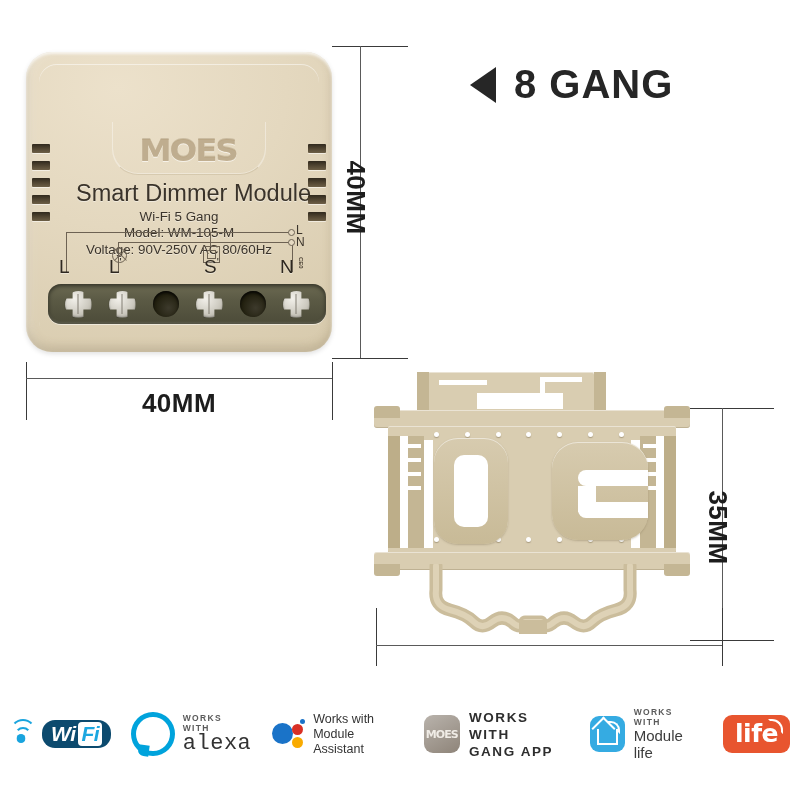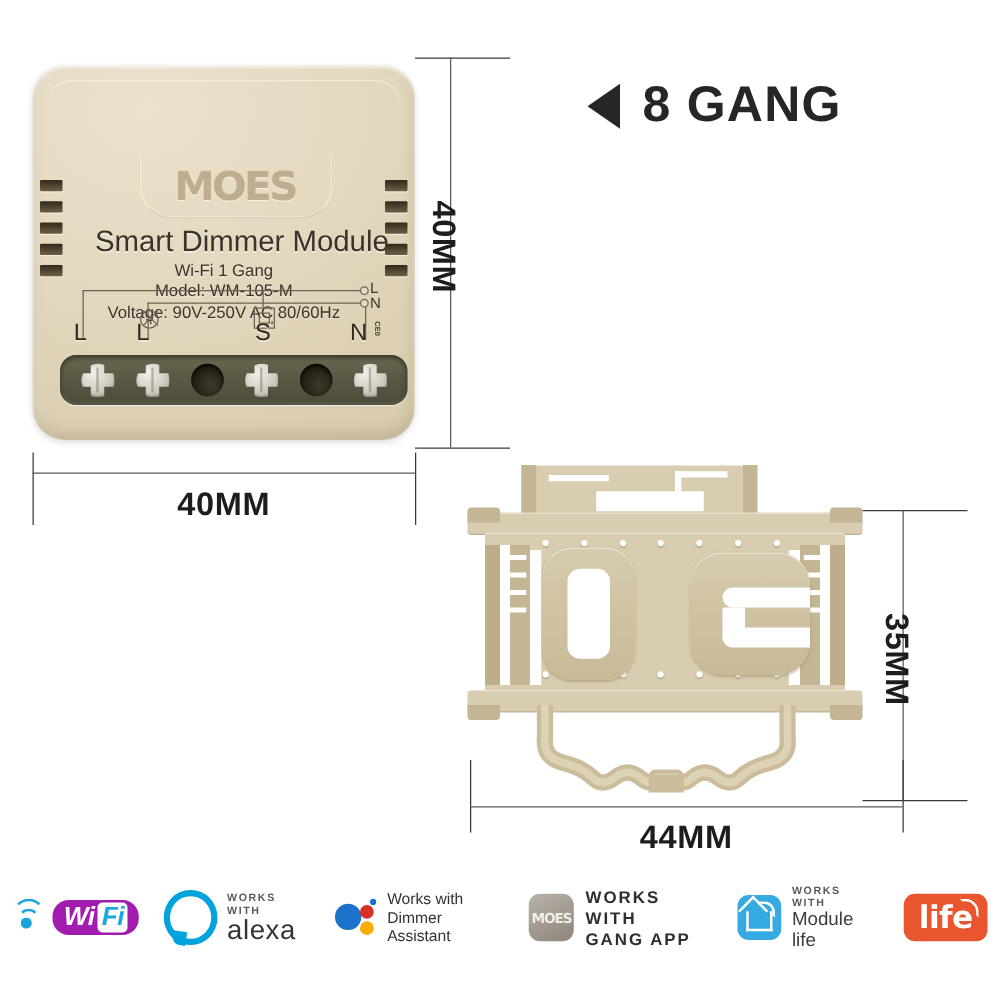--- a/index.html
+++ b/index.html
@@ -211,39 +211,39 @@
   .wifi-arc span{
     position:absolute;left:50%;bottom:1px;border:2.4px solid #19A4DE;
     border-bottom-color:transparent;border-left-color:transparent;border-right-color:transparent;
     border-radius:50%;transform:translateX(-50%);
   }
   .wifi-arc span.a1{width:22px;height:22px;margin-bottom:-2px;}
   .wifi-arc span.a2{width:13px;height:13px;margin-bottom:-1px;}
   .wifi-dot{position:absolute;left:50%;bottom:0;width:5px;height:5px;margin-left:-2.5px;
     border-radius:50%;background:#19A4DE;}
   .wifi-pill{
-    background:#a21caf;color:#fff;border-radius:13px;padding:2px 9px;
+    background:#0c4a6e;color:#fff;border-radius:13px;padding:2px 9px;
     font-size:21px;font-weight:bold;font-style:italic;letter-spacing:-.5px;
     display:flex;align-items:center;gap:3px;font-family:"Liberation Sans", sans-serif;
     position:relative;
   }
   .wifi-pill b{background:#fff;color:#1CA7E0;border-radius:4px;padding:0 3px;font-style:italic;}
 
   .alexa-c{
     width:34px;height:34px;border-radius:50%;border:5px solid #00A3DC;
     margin-right:8px;position:relative;background:#fff;
   }
   .alexa-c:after{
     content:"";position:absolute;left:2px;bottom:-5px;width:11px;height:11px;
     background:#00A3DC;border-radius:0 0 0 6px;transform:rotate(8deg);
   }
   .ww-small{font-size:8.5px;font-weight:bold;color:#5a5a5a;letter-spacing:1.3px;
     font-family:"Liberation Sans", sans-serif;}
   .alexa-word{font-size:22px;color:#333;letter-spacing:.5px;line-height:22px;
-    font-family:Liberation Sans, sans-serif;}
+    font-family:Liberation Mono, monospace;}
 
   .ga-mark{position:relative;width:34px;height:30px;margin-right:9px;}
   .ga-mark i{position:absolute;border-radius:50%;display:block;}
   .ga-b{width:21px;height:21px;background:#1A73C8;left:0;top:4px;}
   .ga-r{width:11px;height:11px;background:#D93025;left:20px;top:5px;}
   .ga-y{width:11px;height:11px;background:#F9AB00;left:20px;top:18px;}
   .ga-g{width:5px;height:5px;background:#1A73C8;left:28px;top:0px;}
   .ga-text{font-size:12.5px;color:#333;line-height:15px;font-family:"Liberation Sans", sans-serif;}
 
   .moes-app-icon{
@@ -292,21 +292,21 @@
 
   <div id="module">
     <div class="plate"></div>
 
     <div class="moes-arc"></div>
     <div class="moes-emboss">MOES</div>
 
     <div class="title-main">Smart Dimmer Module</div>
 
     <div class="spec-lines">
-      <div>Wi-Fi 1 Gang</div>
+      <div>Wi-Fi 5 Gang</div>
       <div>Model: WM-105-M</div>
       <div>Voltage: 90V-250V AC 80/60Hz</div>
     </div>
 
     <div class="vents left">
       <div class="vent"></div>
       <div class="vent"></div>
       <div class="vent"></div>
       <div class="vent"></div>
       <div class="vent"></div>
@@ -458,21 +458,20 @@
   </div>
 
   <div class="tick-h" style="left:690px;top:408px;width:84px;"></div>
   <div class="tick-h" style="left:690px;top:640px;width:84px;"></div>
   <div class="dimline-v" style="left:722px;top:408px;height:232px;"></div>
   <div class="dimtext vert" style="left:717px;top:512px;width:80px;margin-left:-40px;font-size:26px;text-align:center;">35MM</div>
 
   <div class="tick-v" style="left:376px;top:608px;height:58px;"></div>
   <div class="tick-v" style="left:722px;top:608px;height:58px;"></div>
   <div class="dimline-h" style="left:376px;top:645px;width:346px;"></div>
-  <div class="dimtext" style="left:376px;top:654px;width:346px;text-align:center;font-size:26px;">44MM</div>
 
   <div class="logostrip">
 
     <div class="logo-cell">
       <div class="wifi-arc">
         <span class="a1"></span>
         <span class="a2"></span>
         <span class="wifi-dot"></span>
       </div>
       <div class="wifi-pill">
@@ -491,21 +490,21 @@
 
     <div class="logo-cell">
       <div class="ga-mark">
         <i class="ga-b"></i>
         <i class="ga-r"></i>
         <i class="ga-y"></i>
         <i class="ga-g"></i>
       </div>
       <div class="ga-text">
         <div>Works with</div>
-        <div>Dimmer Assistant</div>
+        <div>Module Assistant</div>
       </div>
     </div>
 
     <div class="logo-cell">
       <div class="moes-app-icon">MOES</div>
       <div class="moes-app-text">
         <div>WORKS WITH</div>
         <div>GANG APP</div>
       </div>
     </div>

